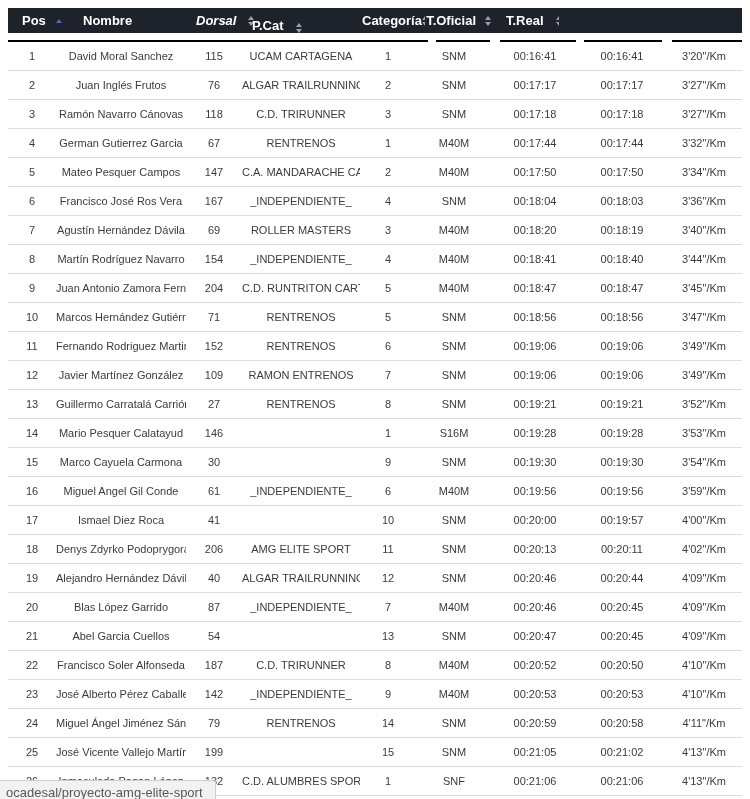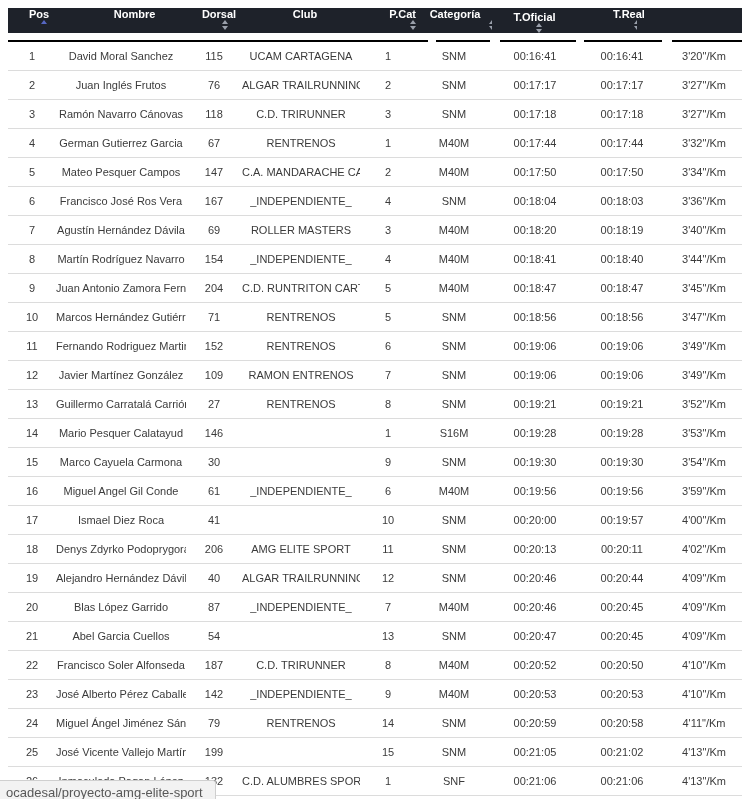--- a/index.html
+++ b/index.html
@@ -9,26 +9,26 @@
   }
   .wrap{margin:8px 8px 0 8px;--cols:48px 130px 56px 118px 56px 76px 86px 88px 76px;}
 
   
   .thead{
     display:grid;grid-template-columns:var(--cols);
     background:#1e222a;height:25px;align-items:center;
   }
   .th{
     display:flex;align-items:center;height:100%;
-    color:#ffffff;font-size:11px;font-weight:bold;white-space:nowrap;
-    cursor:pointer;overflow:visible;flex-direction:column;
+    color:#ffffff;font-size:13px;font-weight:bold;white-space:nowrap;
+    cursor:pointer;overflow:visible;
   }
   .th-pos{padding-left:14px;}
   .th-nombre{padding-left:7px;margin-left:20px;}
-  .th-dorsal{padding-left:10px;}
+  .th-dorsal{padding-left:10px;font-style:italic;}
   .th-club{padding-left:8px;}
   .th-pcat{padding-left:10px;align-items:flex-end;}
   .th-categoria{padding-left:2px;}
   .th-toficial{justify-content:flex-end;padding-right:1px;}
   .th-treal{padding-left:14px;}
 
   
   .sorticon{display:flex;flex-direction:column;gap:2px;flex:none;}
   .ml10{margin-left:10px;} .ml12{margin-left:12px;} .ml9{margin-left:9px;}
   .mlauto{margin-left:auto;}
@@ -78,23 +78,20 @@
     <div class="th th-nombre">
       <span>Nombre</span>
     </div>
     <div class="th th-dorsal">
       <span>Dorsal</span>
       <span class="sorticon ml12">
           <i class="tri up"></i>
           <i class="tri down"></i>
         </span>
     </div>
-    <div class="th th-club">
-      <span>Club</span>
-    </div>
     <div class="th th-pcat">
       <span>P.Cat</span>
       <span class="sorticon ml12">
           <i class="tri up"></i>
           <i class="tri down"></i>
         </span>
     </div>
     <div class="th th-categoria">
       <span>Categoría</span>
       <span class="sorticon mlauto clip">

